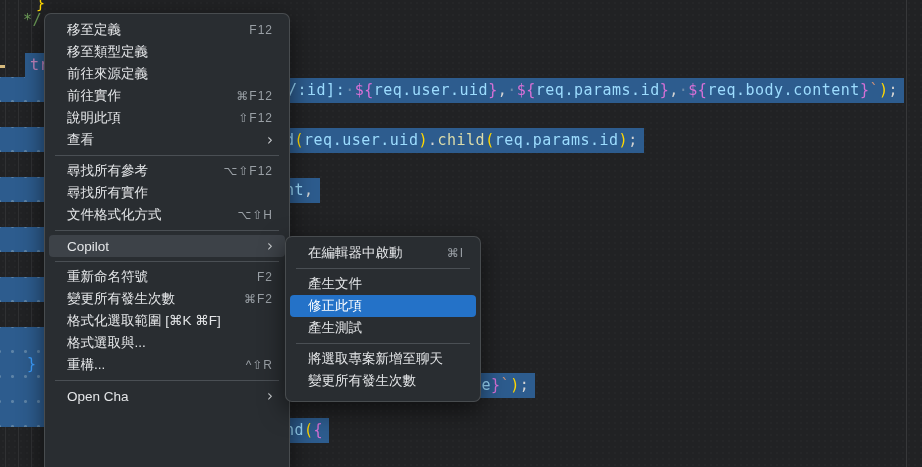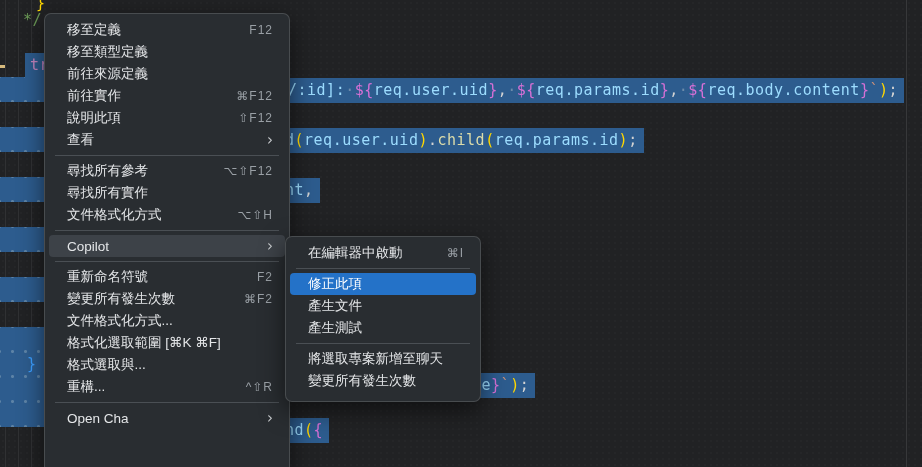--- a/index.html
+++ b/index.html
@@ -118,24 +118,20 @@
         <span class="label">重新命名符號</span>
         <span class="spacer"></span>
         <span class="shortcut">F2</span>
       </div>
       <div class="menu-item">
         <span class="label">變更所有發生次數</span>
         <span class="spacer"></span>
         <span class="shortcut">⌘F2</span>
       </div>
       <div class="menu-item">
-        <span class="label">文件格式化方式...</span>
-        <span class="spacer"></span>
-      </div>
-      <div class="menu-item">
         <span class="label">格式化選取範圍 [⌘K ⌘F]</span>
         <span class="spacer"></span>
       </div>
       <div class="menu-item">
         <span class="label">格式選取與...</span>
         <span class="spacer"></span>
       </div>
       <div class="menu-item">
         <span class="label">重構...</span>
         <span class="spacer"></span>
@@ -148,26 +144,26 @@
         <span class="arrow">›</span>
       </div>
     </div>
   <div class="menu submenu" id="copilot-submenu" style="left:285px;top:236px;width:196px;height:166px;">
       <div class="menu-item">
         <span class="label">在編輯器中啟動</span>
         <span class="spacer"></span>
         <span class="shortcut">⌘I</span>
       </div>
       <div class="menu-sep"></div>
+      <div class="menu-item">
+        <span class="label">產生文件</span>
+        <span class="spacer"></span>
+      </div>
       <div class="menu-item selected">
         <span class="label">修正此項</span>
-        <span class="spacer"></span>
-      </div>
-      <div class="menu-item">
-        <span class="label">產生文件</span>
         <span class="spacer"></span>
       </div>
       <div class="menu-item">
         <span class="label">產生測試</span>
         <span class="spacer"></span>
       </div>
       <div class="menu-sep"></div>
       <div class="menu-item">
         <span class="label">將選取專案新增至聊天</span>
         <span class="spacer"></span>

